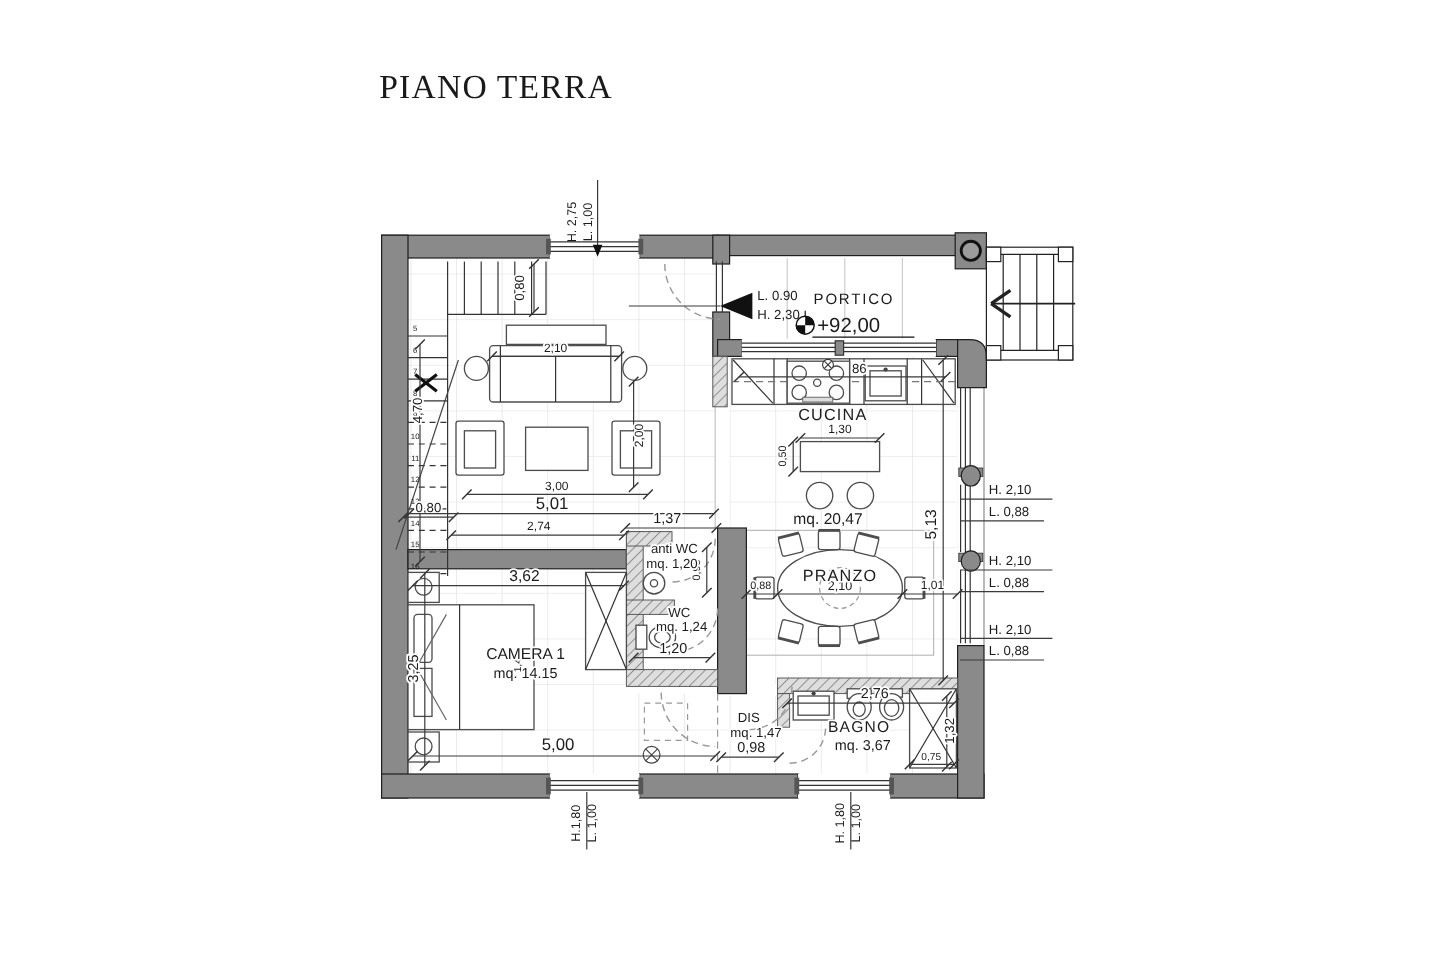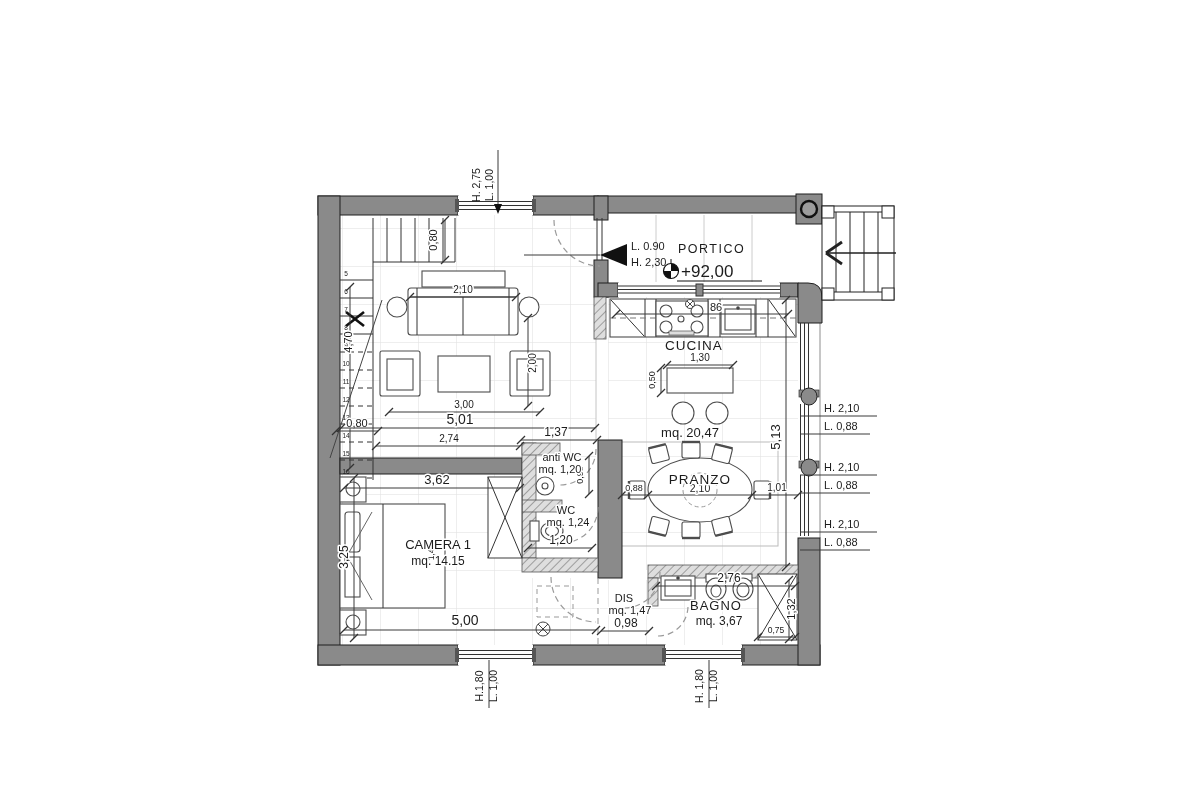--- a/index.html
+++ b/index.html
@@ -13,20 +13,21 @@
   .halo{paint-order:stroke;stroke:#ffffff;stroke-width:3px;stroke-linejoin:round;}
   .dimln{stroke:#3a3a3a;stroke-width:1;fill:none;}
   .furn{stroke:#4d4d4d;stroke-width:1.1;fill:#ffffff;}
   .thin{stroke:#333;stroke-width:1;fill:none;}
   .swing{stroke:#9a9a9a;stroke-width:1.2;fill:none;stroke-dasharray:6 4;}
 </style>
 </head>
 <body>
 
 <div id="stage">
+  <h1 id="plan-title">PIANO TERRA</h1>
 
   <svg width="1200" height="800" viewBox="0 0 1200 800">
     <defs>
       <g id="tk">
           <line x1="-4" y1="4" x2="4" y2="-4" stroke="#333" stroke-width="1.2"></line>
         </g>
       <pattern id="hatch" width="6" height="6" patternUnits="userSpaceOnUse" patternTransform="rotate(45)">
         <rect width="6" height="6" fill="#dedede"></rect>
         <line x1="0" y1="0" x2="0" y2="6" stroke="#8c8c8c" stroke-width="1.6"></line>
       </pattern>

